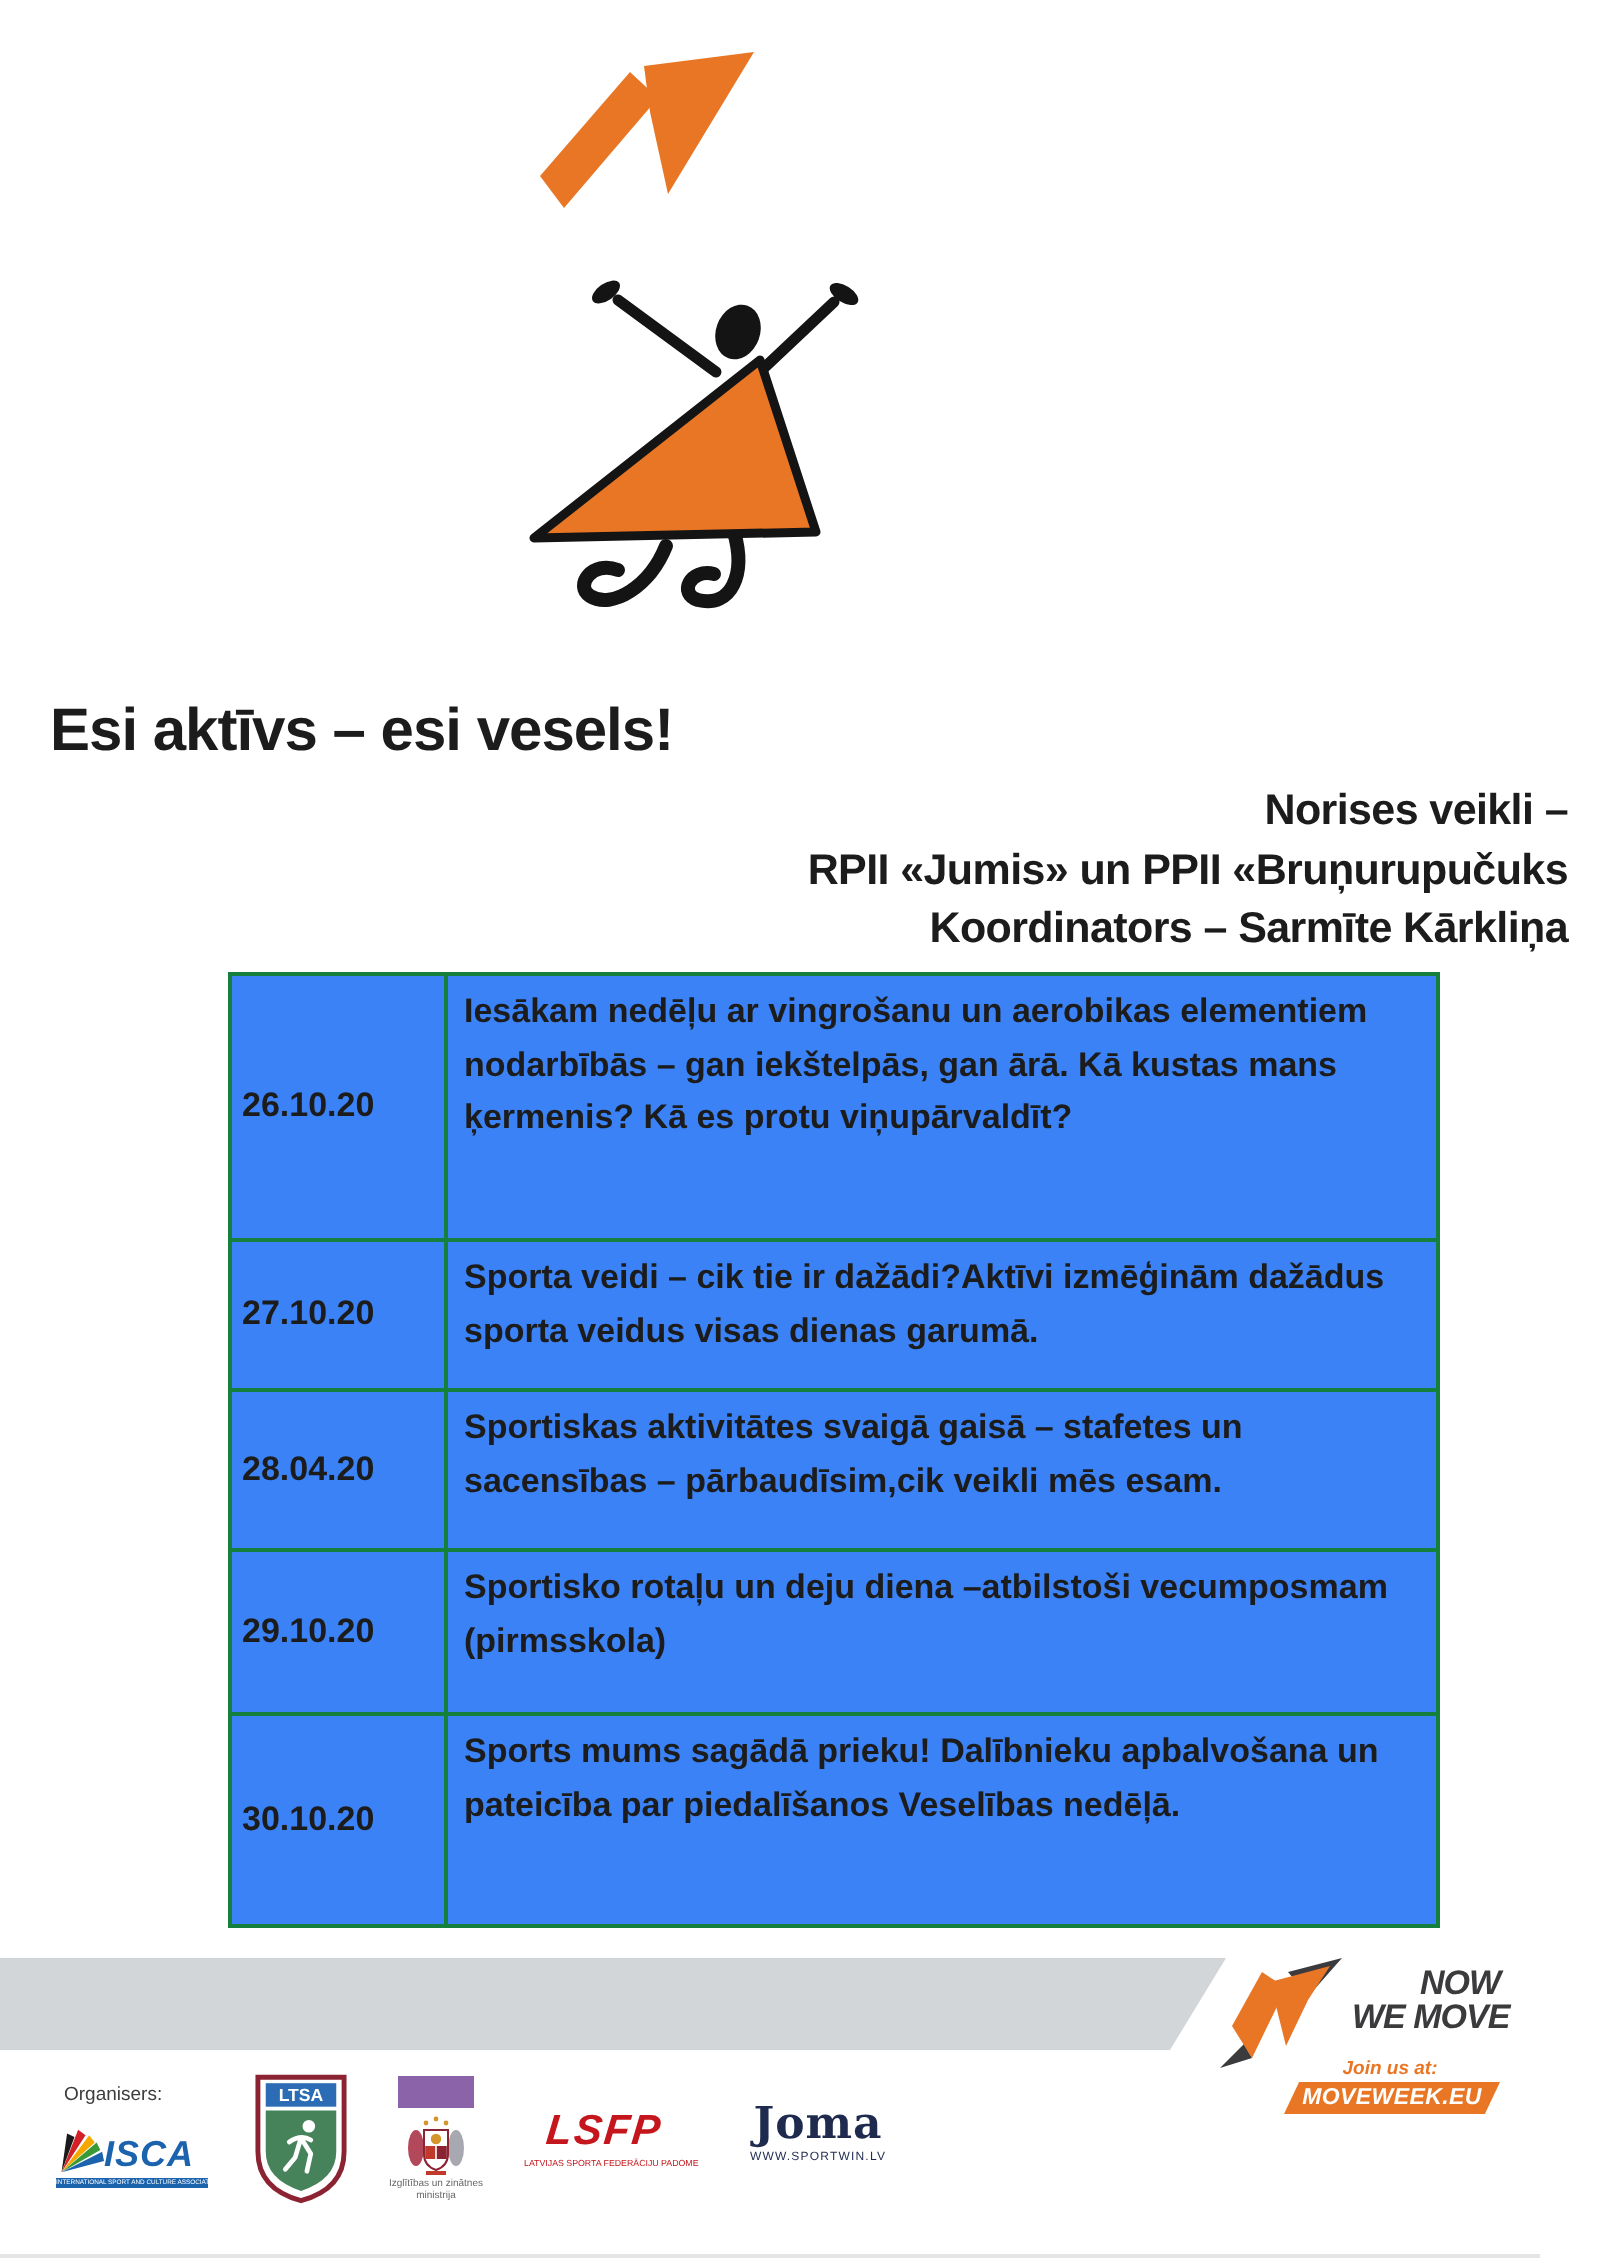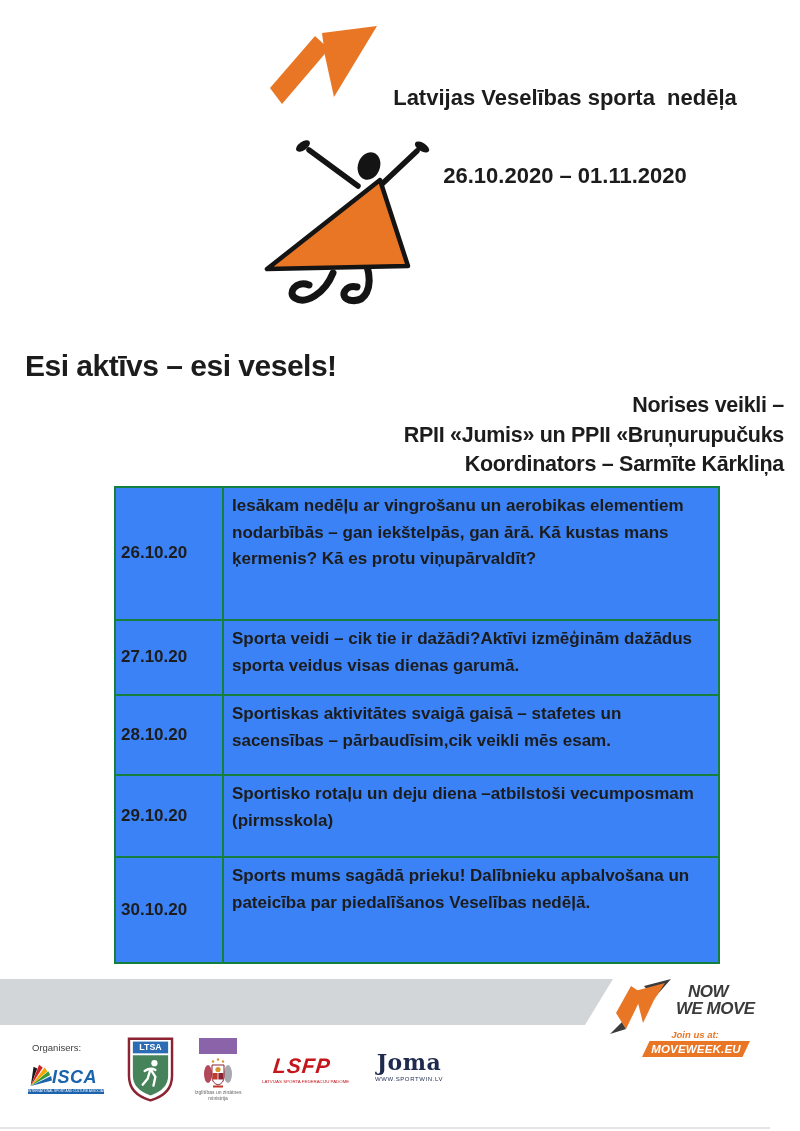--- a/index.html
+++ b/index.html
@@ -33,21 +33,21 @@
   tr.r1 { height:133px; } tr.r2 { height:75px; } tr.r3 { height:80px; }
   tr.r4 { height:82px; } tr.r5 { height:106px; }
 
   
   .gray-bar { left:0; top:979px; width:613px; height:46px; background:#D3D6D8;
     clip-path:polygon(0 0, 100% 0, calc(100% - 28px) 100%, 0 100%); }
 
   .nwm-icon { left:606px; top:978px; width:70px; height:58px; }
   .nwm-text { left:676px; top:983px; width:96px; color:#3b3b3d;
     font-style:italic; font-weight:bold; font-size:17px; line-height:17px; letter-spacing:-0.5px; }
-  .nwm-text .l1 { padding-left:12px; }
+  .nwm-text .l1 { padding-left:12px;text-align:center; }
   .nwm-join { left:640px; top:1029px; width:110px; text-align:center; color:#E87625;
     font-style:italic; font-weight:bold; font-size:9.5px; }
   .nwm-banner { left:642px; top:1041px; width:108px; height:16px; background:#E87625;
     clip-path:polygon(7% 0, 100% 0, 93% 100%, 0 100%);
     color:#fff; font-style:italic; font-weight:bold; font-size:11.5px;
     text-align:center; line-height:16px; letter-spacing:0.2px; }
 
   .organisers-label { left:32px; top:1042px; font-size:9.5px; color:#3d3d3d; }
   .isca-block { left:28px; top:1055px; width:80px; }
   .isca-row { display:flex; align-items:flex-end; }
@@ -77,24 +77,20 @@
 </head>
 <body>
 
 <div class="page">
 
   <svg class="abs header-logo" viewBox="0 0 118 90">
     <polygon points="49,18 63,31 16,86 4,70" fill="#E87625"></polygon>
     <polygon points="56,15 111,8 68,79 59,38" fill="#E87625"></polygon>
   </svg>
 
-  <div class="abs title-block">
-    <div>Latvijas Veselības sporta  nedēļa</div>
-    <div>26.10.2020 – 01.11.2020</div>
-  </div>
 
   <svg class="abs figure-svg" viewBox="0 0 240 214">
 
     <path d="M 128,70 L 79,34" stroke="#141414" stroke-width="5.5" stroke-linecap="round" fill="none"></path>
     <path d="M 152,68 L 187,35" stroke="#141414" stroke-width="5.5" stroke-linecap="round" fill="none"></path>
     <ellipse cx="73" cy="30" rx="8" ry="4.2" fill="#141414" transform="rotate(-35 73 30)"></ellipse>
     <ellipse cx="192" cy="31" rx="8" ry="4.2" fill="#141414" transform="rotate(32 192 31)"></ellipse>
 
     <ellipse cx="139" cy="50" rx="11" ry="14" fill="#141414" transform="rotate(20 139 50)"></ellipse>
 
@@ -116,21 +112,21 @@
     <tbody>
       <tr class="r1">
         <td class="date-cell">26.10.20</td>
         <td class="activity-cell">Iesākam nedēļu ar vingrošanu un aerobikas elementiem nodarbībās – gan iekštelpās, gan ārā. Kā kustas mans ķermenis? Kā es protu viņupārvaldīt?</td>
       </tr>
       <tr class="r2">
         <td class="date-cell">27.10.20</td>
         <td class="activity-cell">Sporta veidi – cik tie ir dažādi?Aktīvi izmēģinām dažādus sporta veidus visas dienas garumā.</td>
       </tr>
       <tr class="r3">
-        <td class="date-cell">28.10.20</td>
+        <td class="date-cell">28.04.20</td>
         <td class="activity-cell">Sportiskas aktivitātes svaigā gaisā – stafetes un sacensības – pārbaudīsim,cik veikli mēs esam.</td>
       </tr>
       <tr class="r4">
         <td class="date-cell">29.10.20</td>
         <td class="activity-cell">Sportisko rotaļu un deju diena –atbilstoši vecumposmam (pirmsskola)</td>
       </tr>
       <tr class="r5">
         <td class="date-cell">30.10.20</td>
         <td class="activity-cell">Sports mums sagādā prieku! Dalībnieku apbalvošana un pateicība par piedalīšanos Veselības nedēļā.</td>
       </tr>

